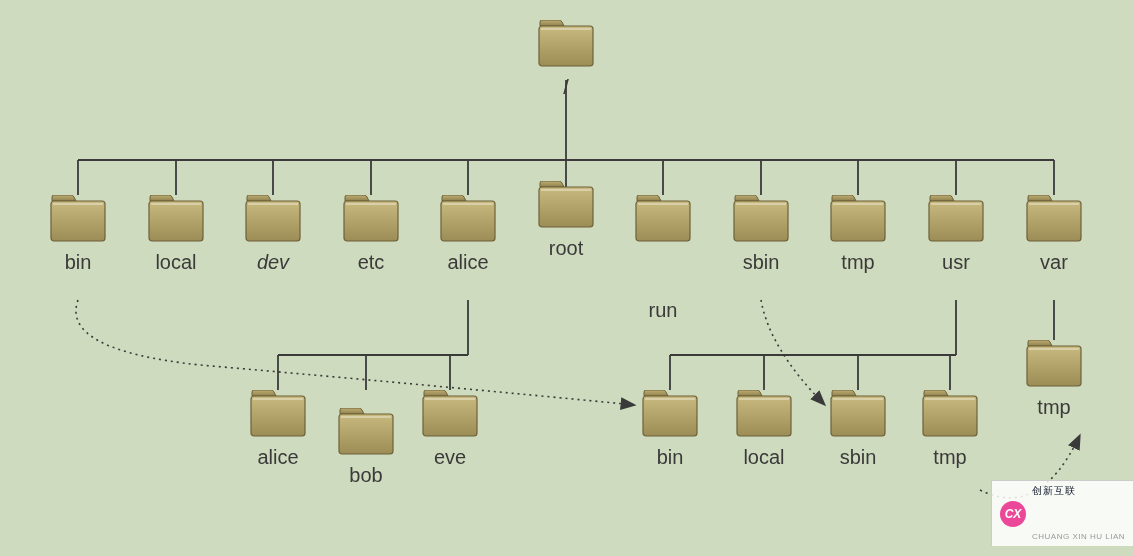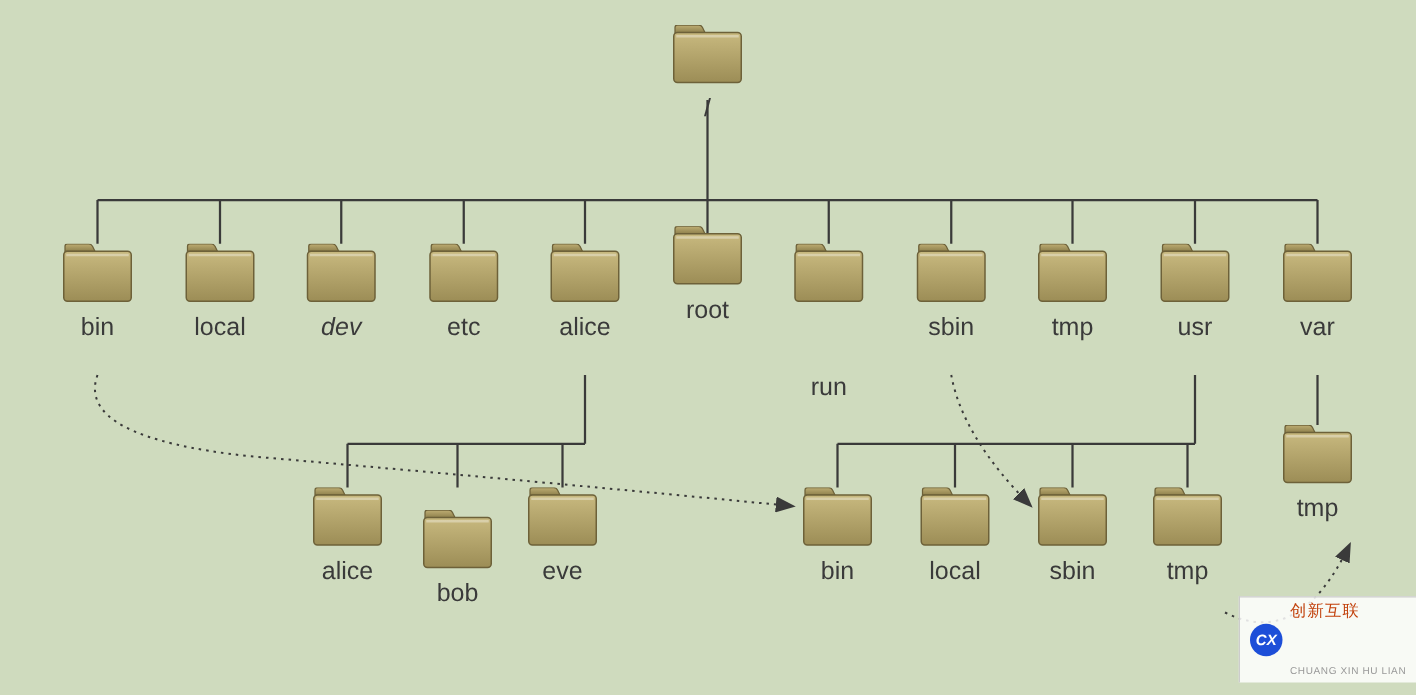--- a/index.html
+++ b/index.html
@@ -47,31 +47,31 @@
     padding: 4px 8px;
     font-size: 11px;
     color: #666;
     border-left: 1px solid #ccc;
     border-top: 1px solid #ccc;
   }
   .watermark-logo {
     width: 26px;
     height: 26px;
     border-radius: 50%;
-    background: #1d4ed8;
+    background: #ec4899;
     display: flex;
     align-items: center;
     justify-content: center;
     color: #fff;
     font-weight: bold;
     font-size: 12px;
     font-style: italic;
   }
   .wm-text { line-height: 1.1; }
-  .wm-main { font-size: 13px; color: #c2410c; letter-spacing: 1px; }
+  .wm-main { font-size: 10px; color: #0f172a; letter-spacing: 1px; }
   .wm-sub { font-size: 8px; color: #999; letter-spacing: 0.5px; margin-top: 37px; }
 </style>
 </head>
 <body>
 
 <svg width="0" height="0" style="position:absolute">
   <defs>
     <linearGradient id="fg" x1="0" y1="0" x2="0" y2="1">
       <stop offset="0%" stop-color="#c8b97f"></stop>
       <stop offset="100%" stop-color="#9c8d56"></stop>

